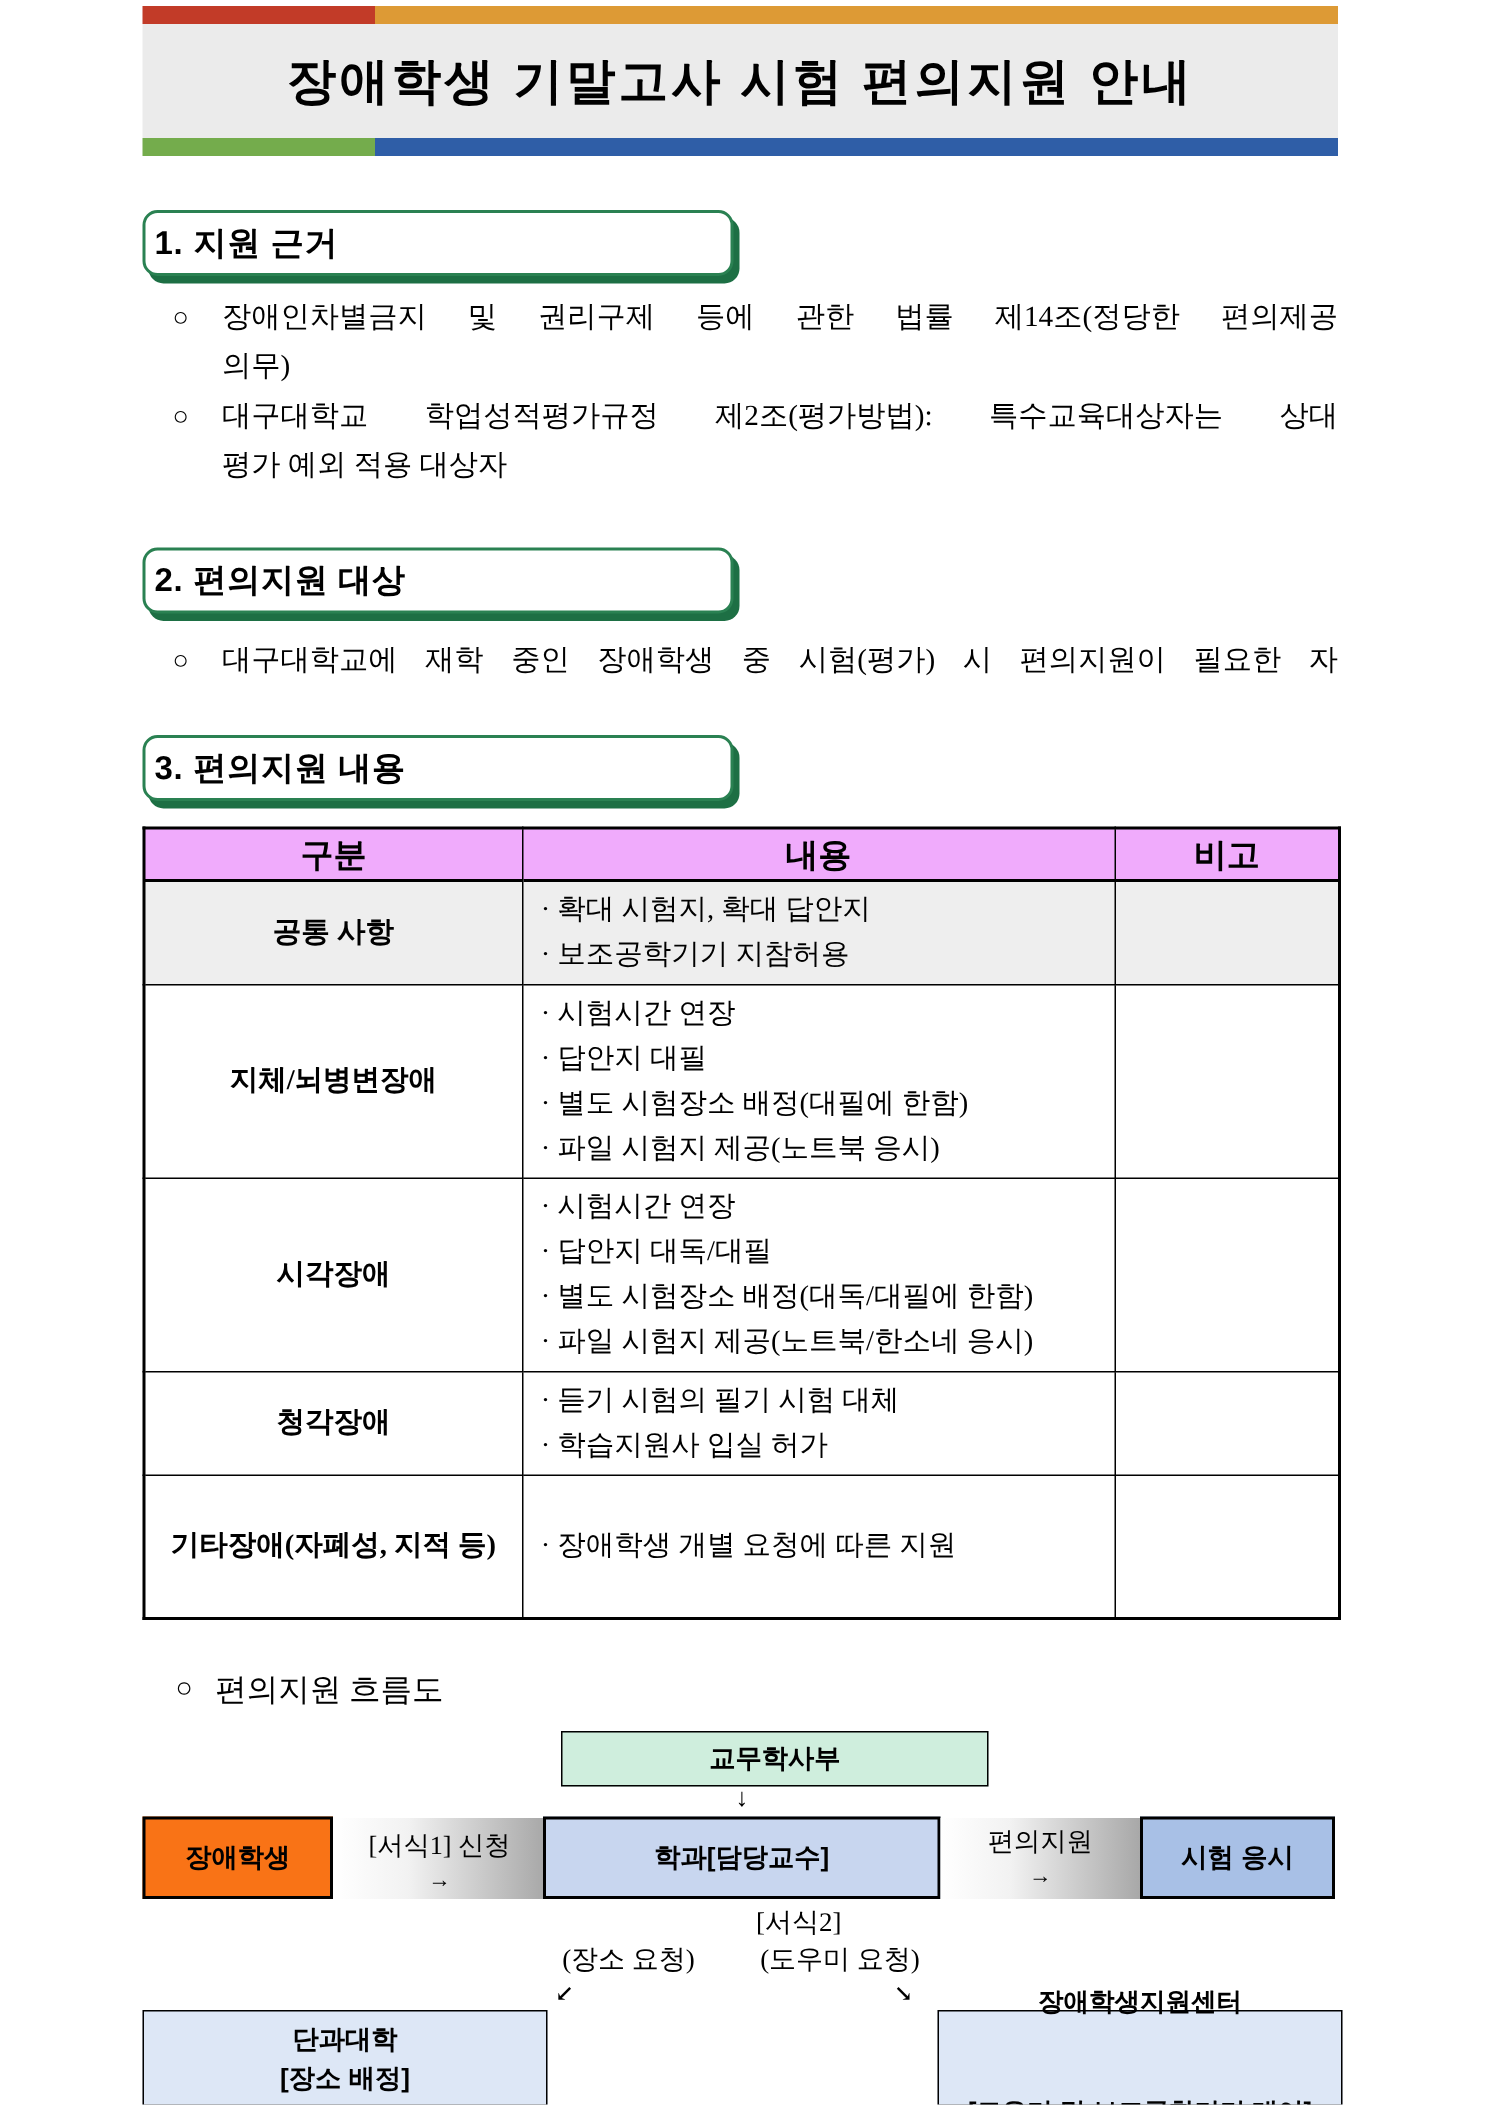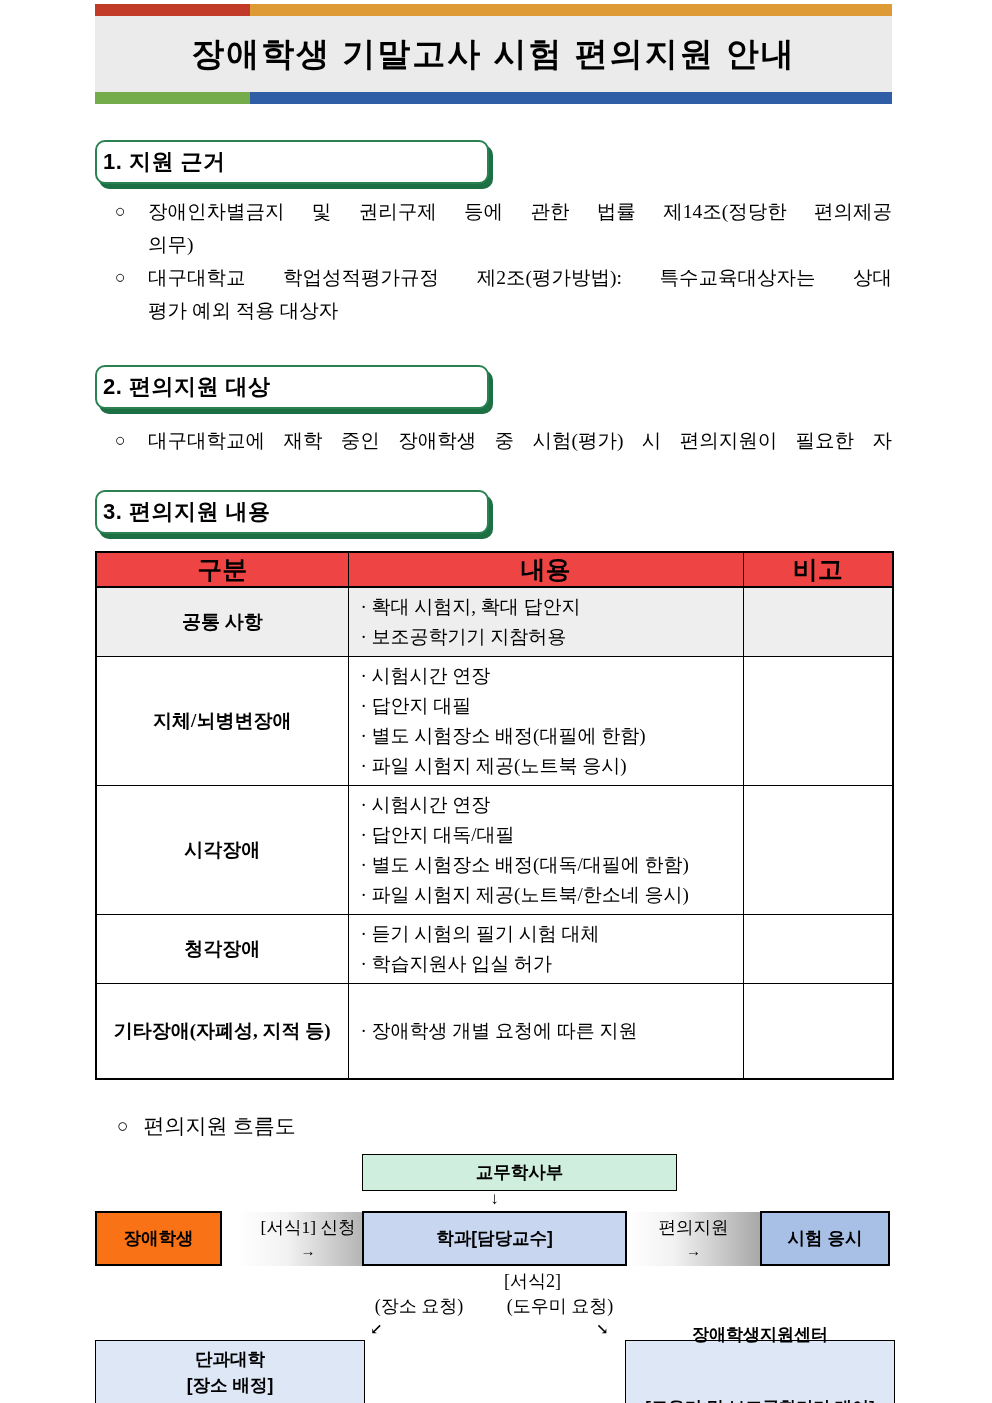--- a/index.html
+++ b/index.html
@@ -59,22 +59,22 @@
 
   
   table.acc {
     margin-top:17px;
     border-collapse:collapse; table-layout:fixed;
     width:797px;
     border:2.5px solid #000;
   }
   table.acc th, table.acc td { border:1.5px solid #000; }
   table.acc th {
-    background:#ef4444; height:35px;
-    font-size:25px; font-weight:bold; text-align:center;
+    background:#f0abfc; height:35px;
+    font-size:22px; font-weight:bold; text-align:center;
     border-bottom-width:2px;
   }
   td.cat {
     text-align:center; vertical-align:middle;
     font-weight:bold; font-size:19px; line-height:28px;
     padding:0 6px;
   }
   td.items { vertical-align:middle; padding:4px 8px 4px 12px;margin-top:32px; }
   td.items .item { font-size:19px; line-height:30px; white-space:nowrap; }
   td.note { vertical-align:middle; }
@@ -94,32 +94,32 @@
   }
   .flow-heading .mark { font-size:19px; margin-right:15px; }
   .fbox {
     border:2px solid #000;
     display:flex; flex-direction:column;
     align-items:center; justify-content:center;
     font-family:"Liberation Sans","DejaVu Sans",sans-serif;
     font-weight:bold; font-size:17.5px; line-height:26px;
     text-align:center; white-space:nowrap;
   }
-  .f-top    { left:267px; top:74px;  width:315px; height:37px; background:#cfeedd; border-width:1.5px; }
+  .f-top    { left:279px; top:74px;  width:285px; height:37px; background:#cfeedd; border-width:1.5px; }
   .f-darrow { left:267px; top:109px; width:265px; text-align:center; font-size:17px; font-weight:bold; }
   .f-student{ left:0;     top:131px; width:127px; height:55px; background:#f97316; }
   .f-dept   { left:267px; top:131px; width:265px; height:55px; background:#c8d6ef; }
   .f-exam   { left:665px; top:131px; width:130px; height:55px; background:#a8c0e6; }
   .fstrip {
     top:132px; height:54px;
     background:linear-gradient(to right,#ffffff 0%,#f2f2f2 35%,#a8a8a8 100%);
     display:flex; flex-direction:column; align-items:center; justify-content:center;
     font-size:17.5px; line-height:24px; text-align:center;
   }
-  .f-strip1 { left:143px; width:140px; }
+  .f-strip1 { left:128px; width:140px;justify-content:flex-end; }
   .f-strip2 { left:532px; width:133px; }
   .fstrip .arr { font-size:15px; }
   .f-form2  { left:350px; top:189px; width:175px; text-align:center; font-size:18px; }
   .f-place  { left:254px; top:214px; width:140px; text-align:center; font-size:18px; }
   .f-helper { left:390px; top:214px; width:150px; text-align:center; font-size:18px; }
   .f-arrsw  { left:275px; top:240px; font-size:15px; font-weight:bold; }
   .f-arrse  { left:501px; top:240px; font-size:15px; font-weight:bold; }
   .f-college{ left:0;     top:260px; width:270px; height:64px; background:#dde7f6; border-width:1.5px; }
   .f-center { left:530px; top:260px; width:270px; height:64px; background:#dde7f6; border-width:1.5px; font-size:17px;gap:47px; }
 </style>

